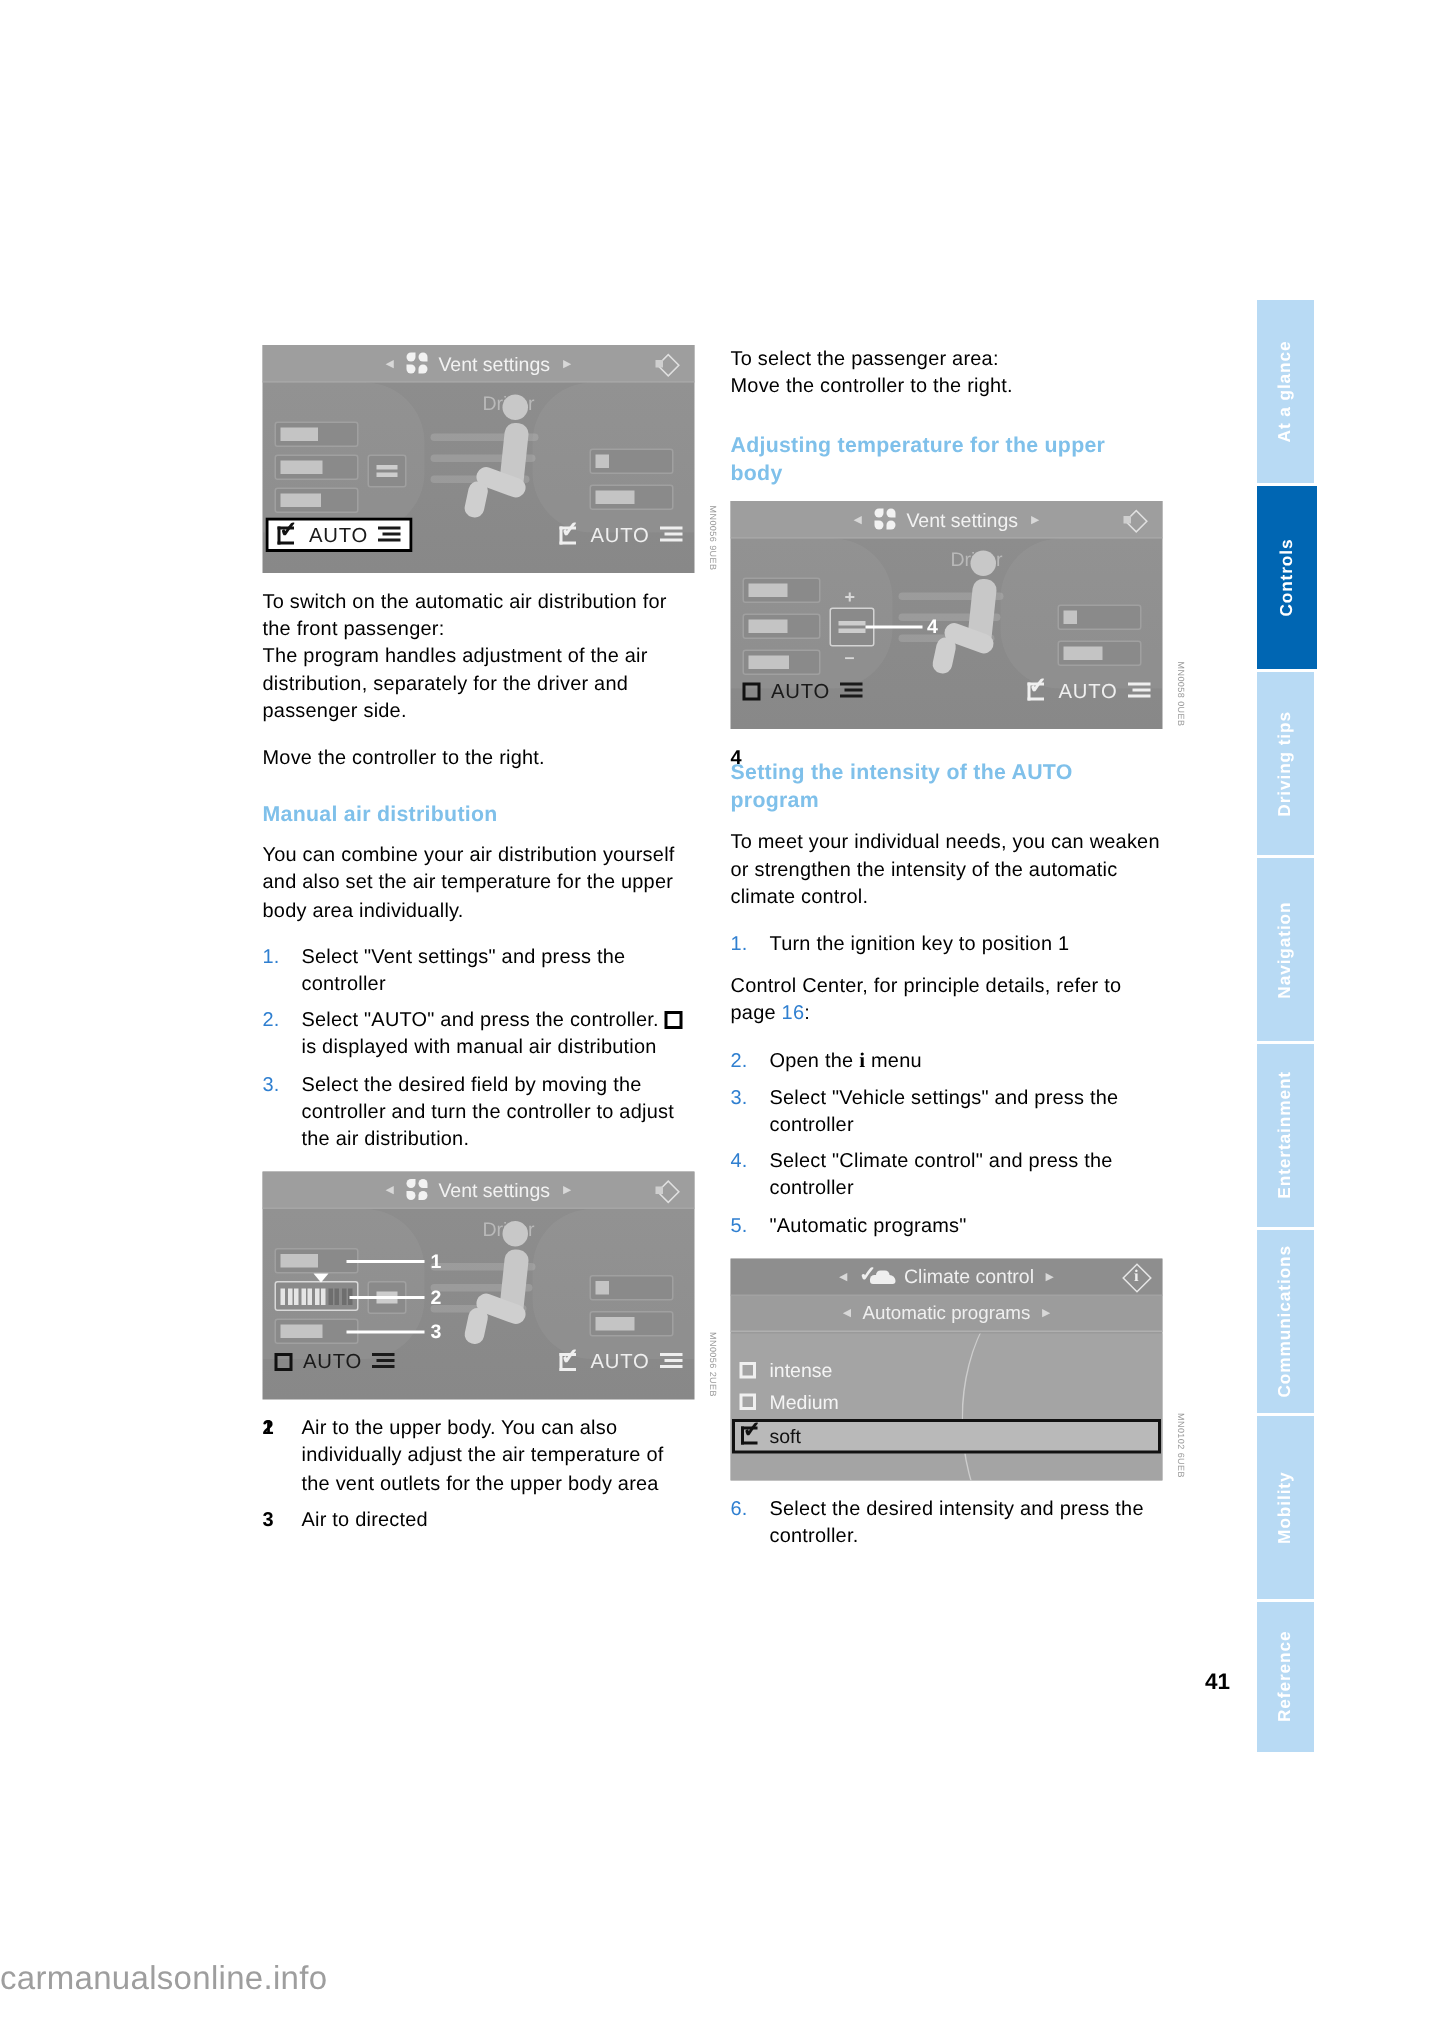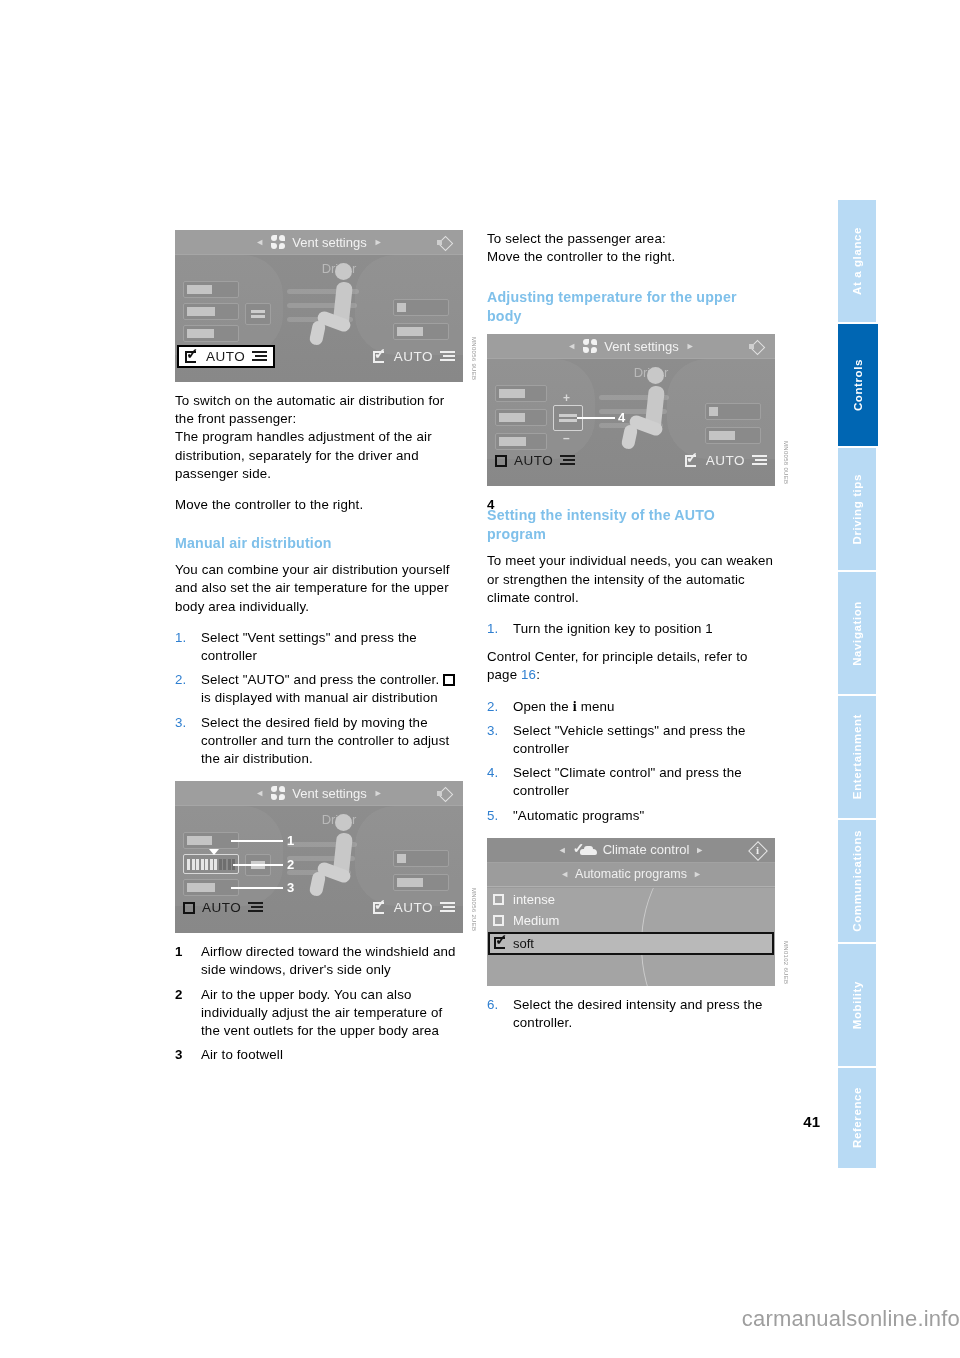--- a/index.html
+++ b/index.html
@@ -239,21 +239,21 @@
   .footer-rule { position:absolute; left:838px; top:1120px; width:9px; height:34px; background:#b8daf4; }
   .pageno {
     position:absolute; left:780px; top:1113px; width:40px; text-align:right;
     font-size:15px; font-weight:bold; color:#000;
   }
   .edition {
     position:absolute; left:175px; top:1139px; width:640px; text-align:center;
     font-size:9.5px; color:#2f7fd0;
   }
   .watermark {
-    position:absolute; left:0; top:1306px; width:960px; text-align:right;
+    position:absolute; left:0; top:1306px; width:960px; text-align:left;
     font-size:22px; color:#9e9e9e; letter-spacing:.2px;
   }
 </style>
 </head>
 <body>
 
 <div class="page">
 
   <div class="rail">
     <div class="rail-tab" style="top:0px;height:122px;">
@@ -485,29 +485,28 @@
               </span>
           </div>
         </div>
       </div>
       <span class="shot-code">MN0056 2UEB</span>
     </div>
 
     <ul class="keys" style="margin-top:6px;">
       <li>
         <span class="num">1</span>
-        <span>Airflow directed toward the windshield and side windows, driver's side only</span>
       </li>
       <li>
         <span class="num">2</span>
         <span>Air to the upper body. You can also individually adjust the air temperature of the vent outlets for the upper body area</span>
       </li>
       <li>
         <span class="num">3</span>
-        <span>Air to footwell</span>
+        <span>Air to directed</span>
       </li>
     </ul>
   </div>
 
   <div class="col col-right">
 
     <p class="body tight">To select the passenger area:</p>
     <p class="body">Move the controller to the right.</p>
 
     <h2 class="sec first">Adjusting temperature for the upper body</h2>
@@ -655,21 +654,21 @@
           </div>
           <span class="info-diamond"></span>
         </div>
         <div class="sub">
           <span class="arrow-l">◄</span>
           <span>Automatic programs</span>
           <span class="arrow-r">►</span>
         </div>
         <div class="list">
           <div class="arcline"></div>
-          <div class="row" style="margin-top:1px;">
+          <div class="row" style="margin-top:14px;">
             <span class="sqr2"></span>
             <span>intense</span>
           </div>
           <div class="row">
             <span class="sqr2"></span>
             <span>Medium</span>
           </div>
           <div class="row selected">
             <span class="chk"></span>
             <span>soft</span>

